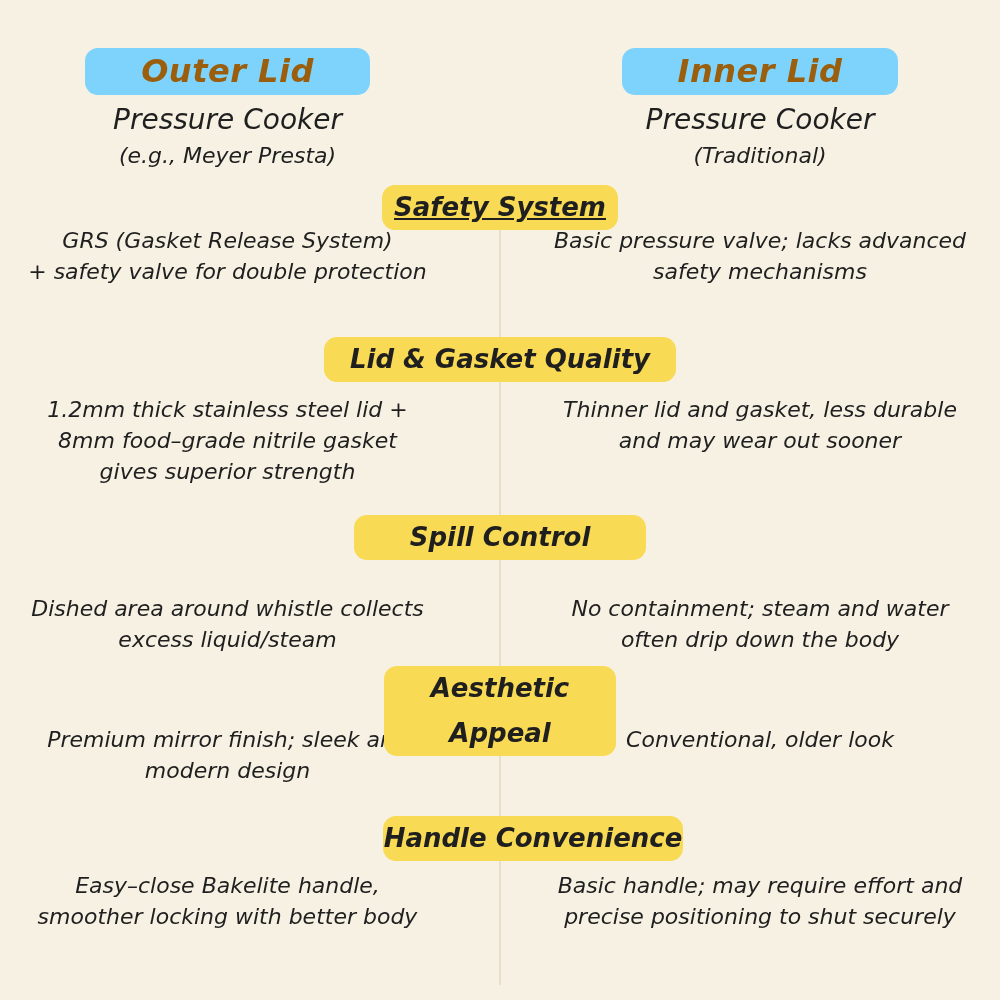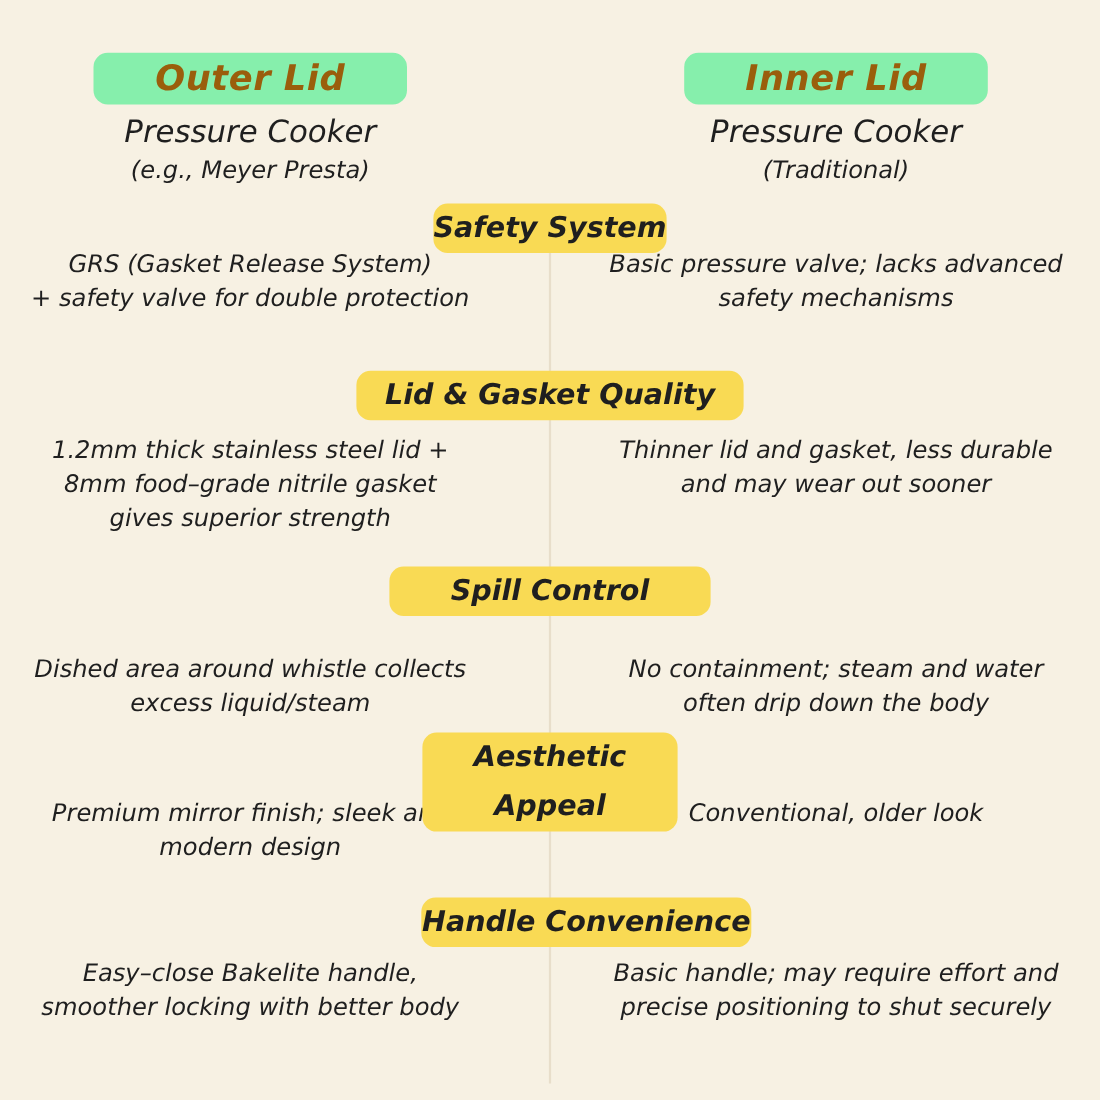--- a/index.html
+++ b/index.html
@@ -30,21 +30,21 @@
   .header-col {
     position: absolute;
     top: 48px;
     text-align: center;
     z-index: 2;
   }
   .header-col.left  { left: 0;     width: 455px; }
   .header-col.right { left: 540px; width: 440px; }
   .header-pill {
     display: inline-block;
-    background: #86efac;
+    background: #7dd3fc;
     border-radius: 13px;
     font-weight: bold;
     font-size: 32px;
     line-height: 47px;
     padding: 0 56px;
     color: #9a5e0c;
     letter-spacing: 0.5px;
   }
   .subtitle {
     font-size: 28px;
@@ -71,21 +71,21 @@
     font-size: 26px;
     line-height: 45px;
     color: #1f1f1f;
     box-sizing: border-box;
   }
   .cat-1 { top: 185px; }
   .cat-2 { top: 337px; }
   .cat-3 { top: 515px; }
   .cat-4 { top: 666px; }
   .cat-5 { top: 816px; margin-left: 33px; }
-  .cat-1 .cat-pill { width: 212px; }
+  .cat-1 .cat-pill { width: 236px; text-decoration: underline; }
   .cat-2 .cat-pill { width: 352px; }
   .cat-3 .cat-pill { width: 292px; }
   .cat-4 .cat-pill { width: 232px; }
   .cat-5 .cat-pill { width: 300px; }
   
   .cell {
     position: absolute;
     font-size: 22px;
     line-height: 31px;
     text-align: center;

